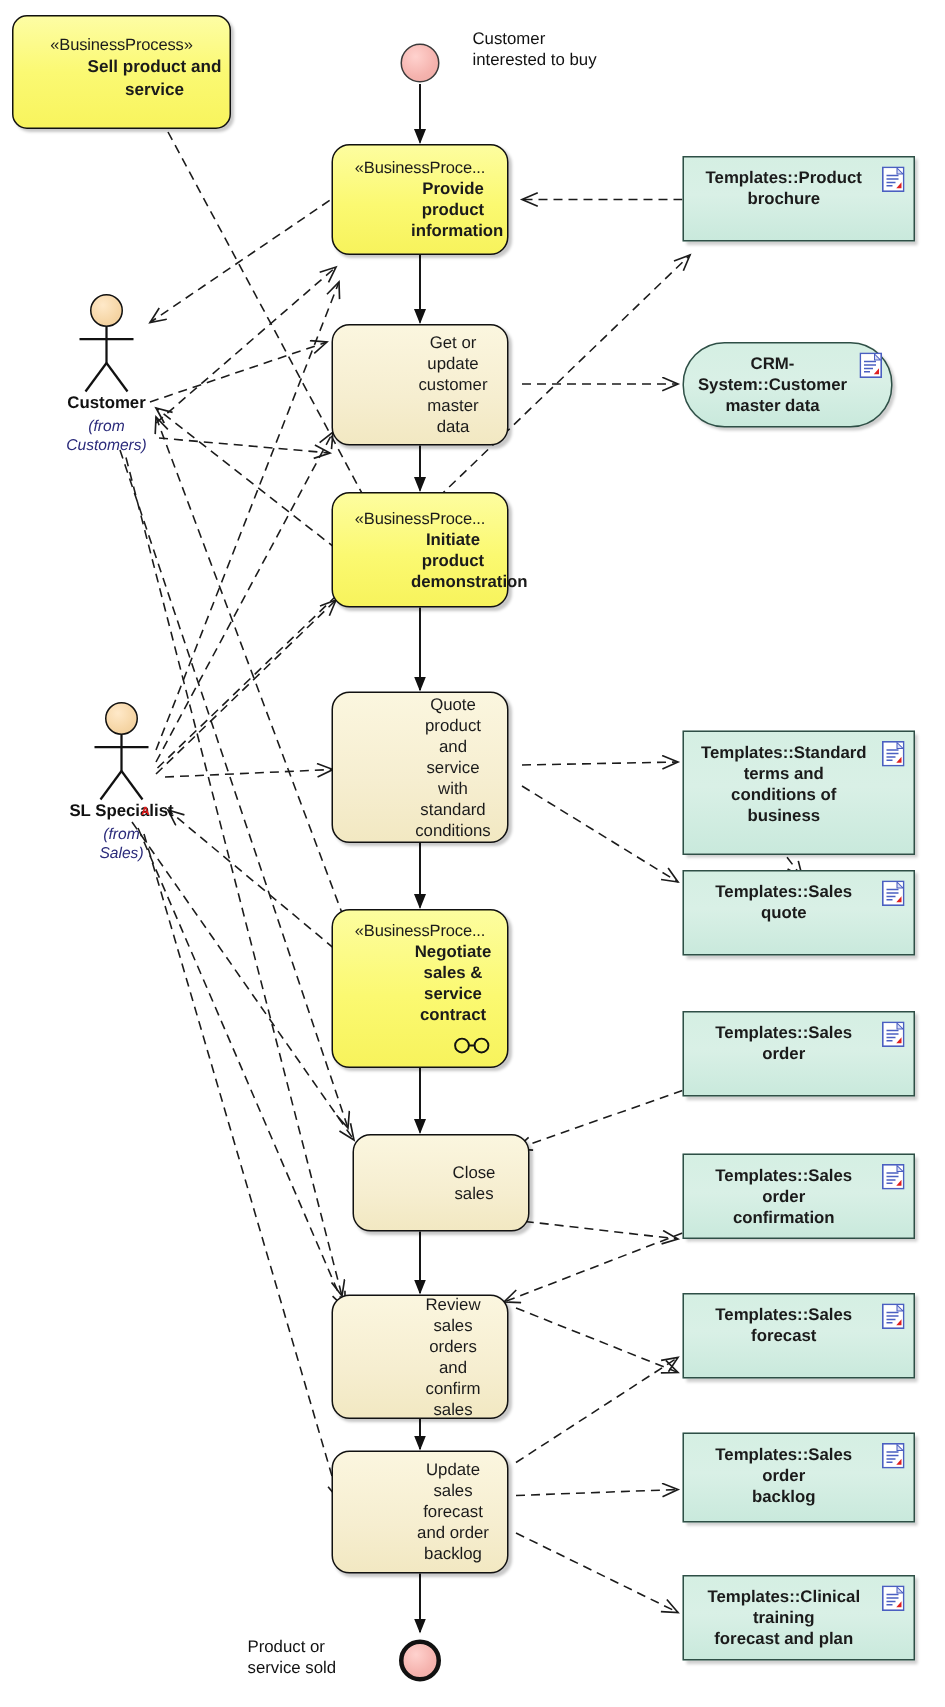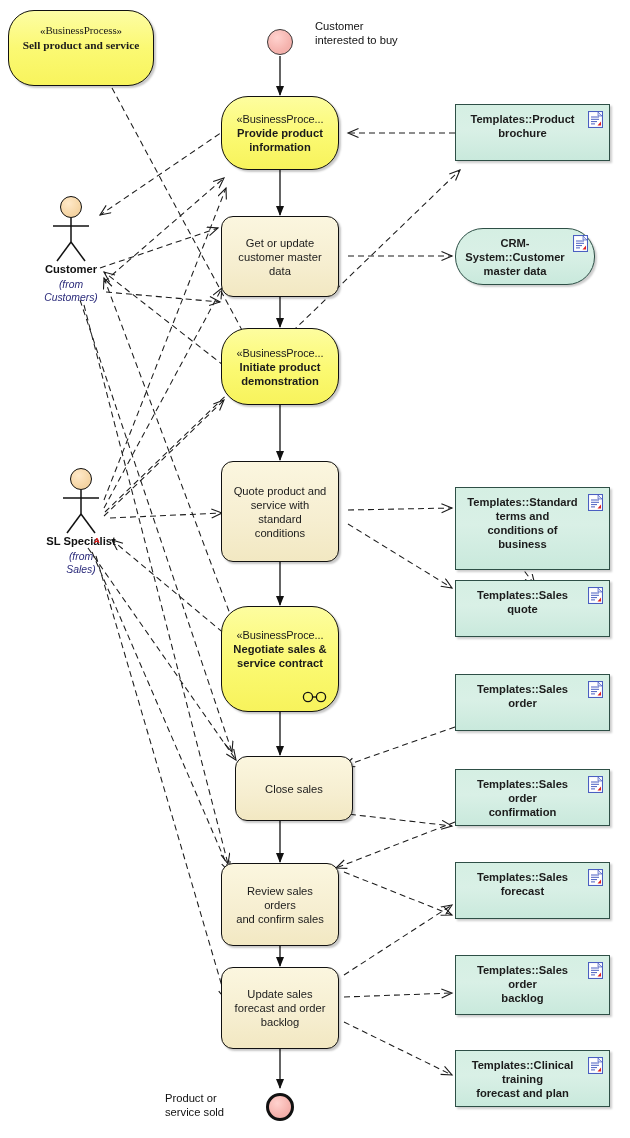--- a/index.html
+++ b/index.html
@@ -38,49 +38,47 @@
     padding: 6px 8px;
     font-size: 11.2px;
     line-height: 14px;
     color: #1b1b1b;
     box-shadow: 2px 2px 2px rgba(0,0,0,0.22);
   }
   .activity.proc {
     background: linear-gradient(180deg,#fdfd9f 0%, #fbf971 55%, #f7f35c 100%);
     background-color: #fbf871;
     font-weight: bold;
-    border-radius: 27px;
   }
   .activity.plain {
     background: linear-gradient(180deg,#fbf6df 0%, #f6eed0 60%, #f2e8c2 100%);
     background-color: #f7efd4;
     font-weight: normal;
   }
   .activity .inner { width: 100%; }
   .stereo {
     display: block;
     font-weight: normal;
     font-size: 11px;
     letter-spacing: -0.1px;
   }
-  .alabel { display: block; }
+  .alabel { display: block; padding-left: 44px; }
 
   
   .bigproc {
     border: 1px solid #111111;
-    border-radius: 26px;
+    border-radius: 10px;
     background: linear-gradient(180deg,#fdfda4 0%, #fbf973 50%, #f8f45d 100%);
     background-color: #fbf871;
     box-shadow: 2px 2px 2px rgba(0,0,0,0.22);
     padding-top: 12px;
     text-align: center;
     font-size: 11.4px;
     line-height: 15px;
     color: #1b1b1b;
-    font-family: Liberation Serif, serif;
   }
   .bigproc .stereo { font-weight: normal; }
   .bigproc .alabel { font-weight: bold; }
 
   
   .artifact {
     border: 1px solid #2e4f46;
     background: linear-gradient(180deg,#d5efe3 0%, #d9f0e6 45%, #c9e9dc 100%);
     background-color: #d5efe4;
     box-shadow: 2px 2px 2px rgba(0,0,0,0.20);

